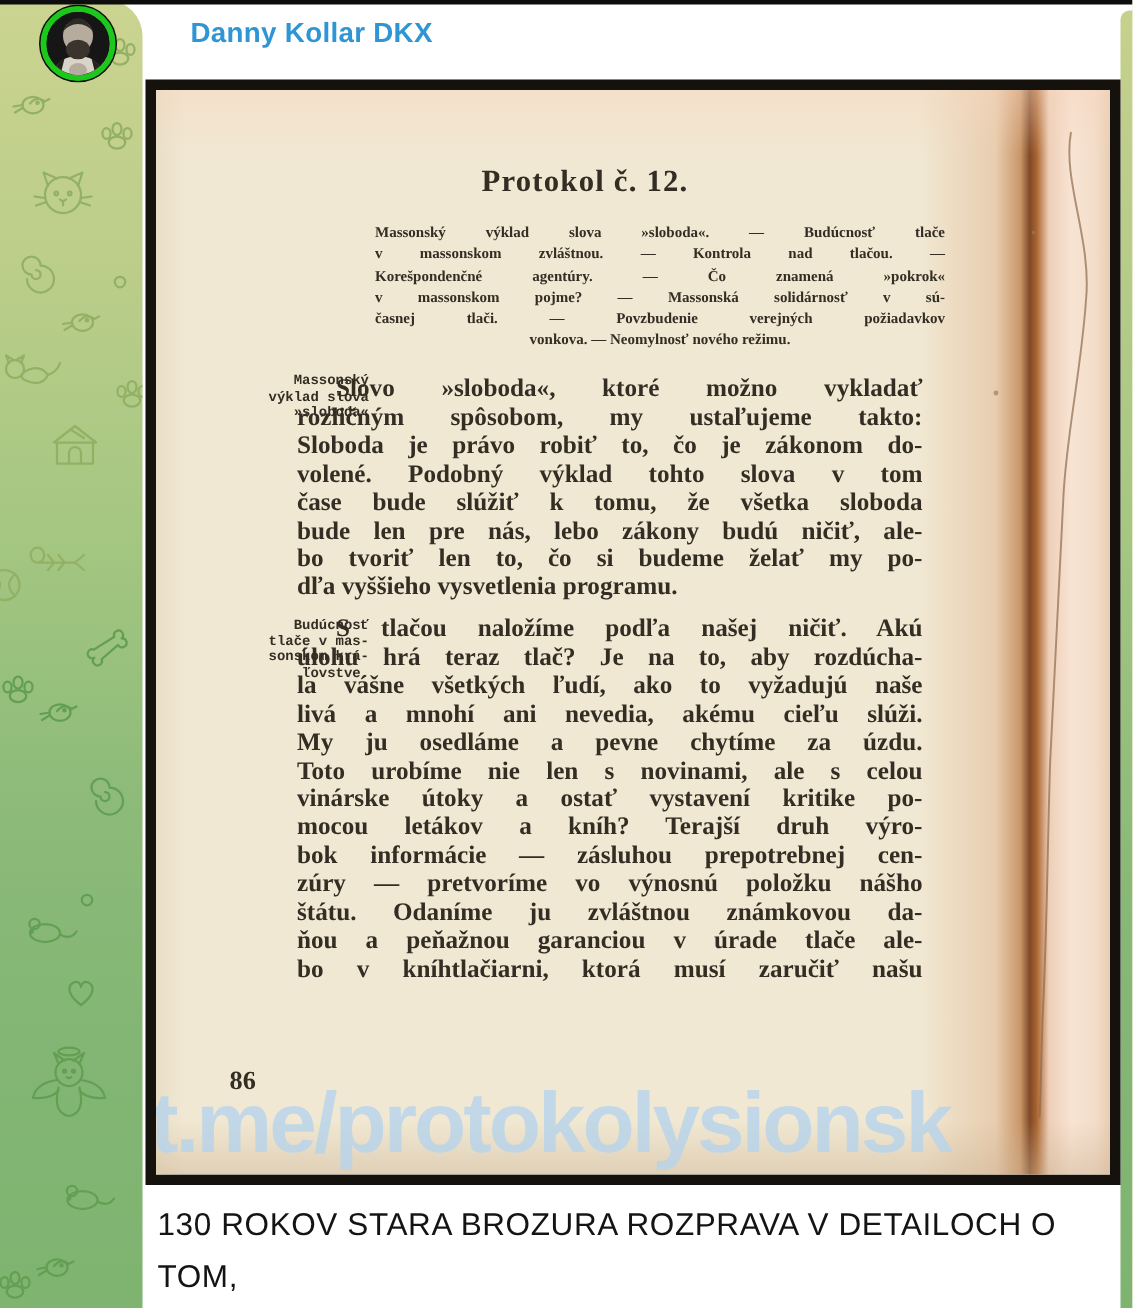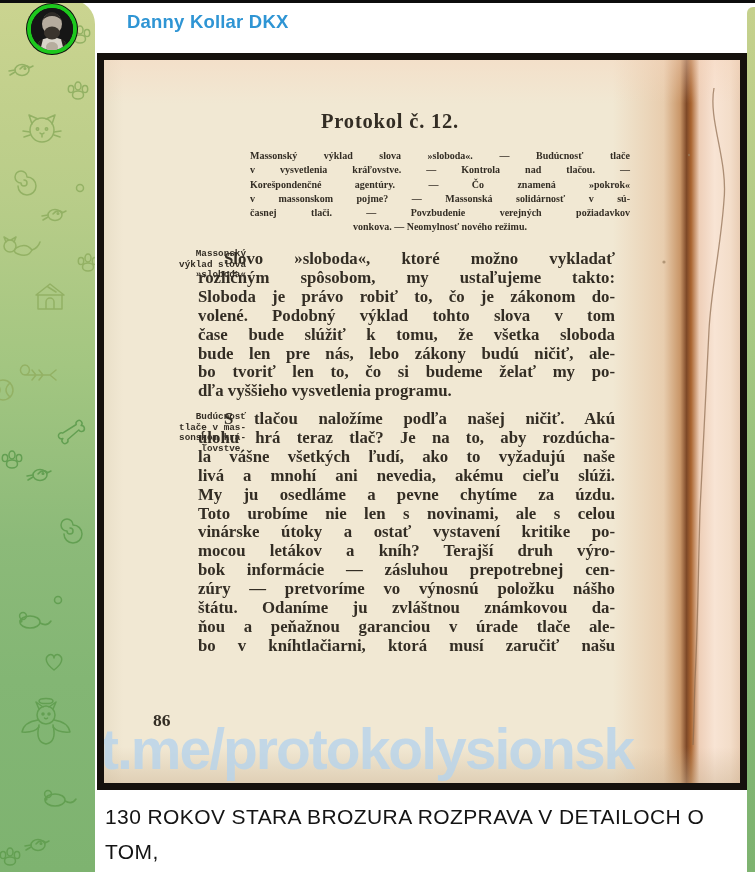--- a/index.html
+++ b/index.html
@@ -207,21 +207,21 @@
 
 <div class="channel-name">Danny Kollar DKX</div>
 
 <div class="photo">
   <div class="page">
 
     <div class="pg-title">Protokol č. 12.</div>
 
     <div class="summary">
       <div class="j">Massonský výklad slova »sloboda«. — Budúcnosť tlače</div>
-      <div class="j">v vysvetlenia kráľovstve. — Kontrola nad tlačou. —</div>
+      <div class="j">v massonskom zvláštnou. — Kontrola nad tlačou. —</div>
       <div class="j">Korešpondenčné agentúry. — Čo znamená »pokrok«</div>
       <div class="j">v massonskom pojme? — Massonská solidárnosť v sú-</div>
       <div class="j">časnej tlači. — Povzbudenie verejných požiadavkov</div>
       <div class="c">vonkova. — Neomylnosť nového režimu.</div>
     </div>
 
     <div class="mnote mnote1">
       <div>Massonský</div>
       <div>výklad slova</div>
       <div>»sloboda«</div>

